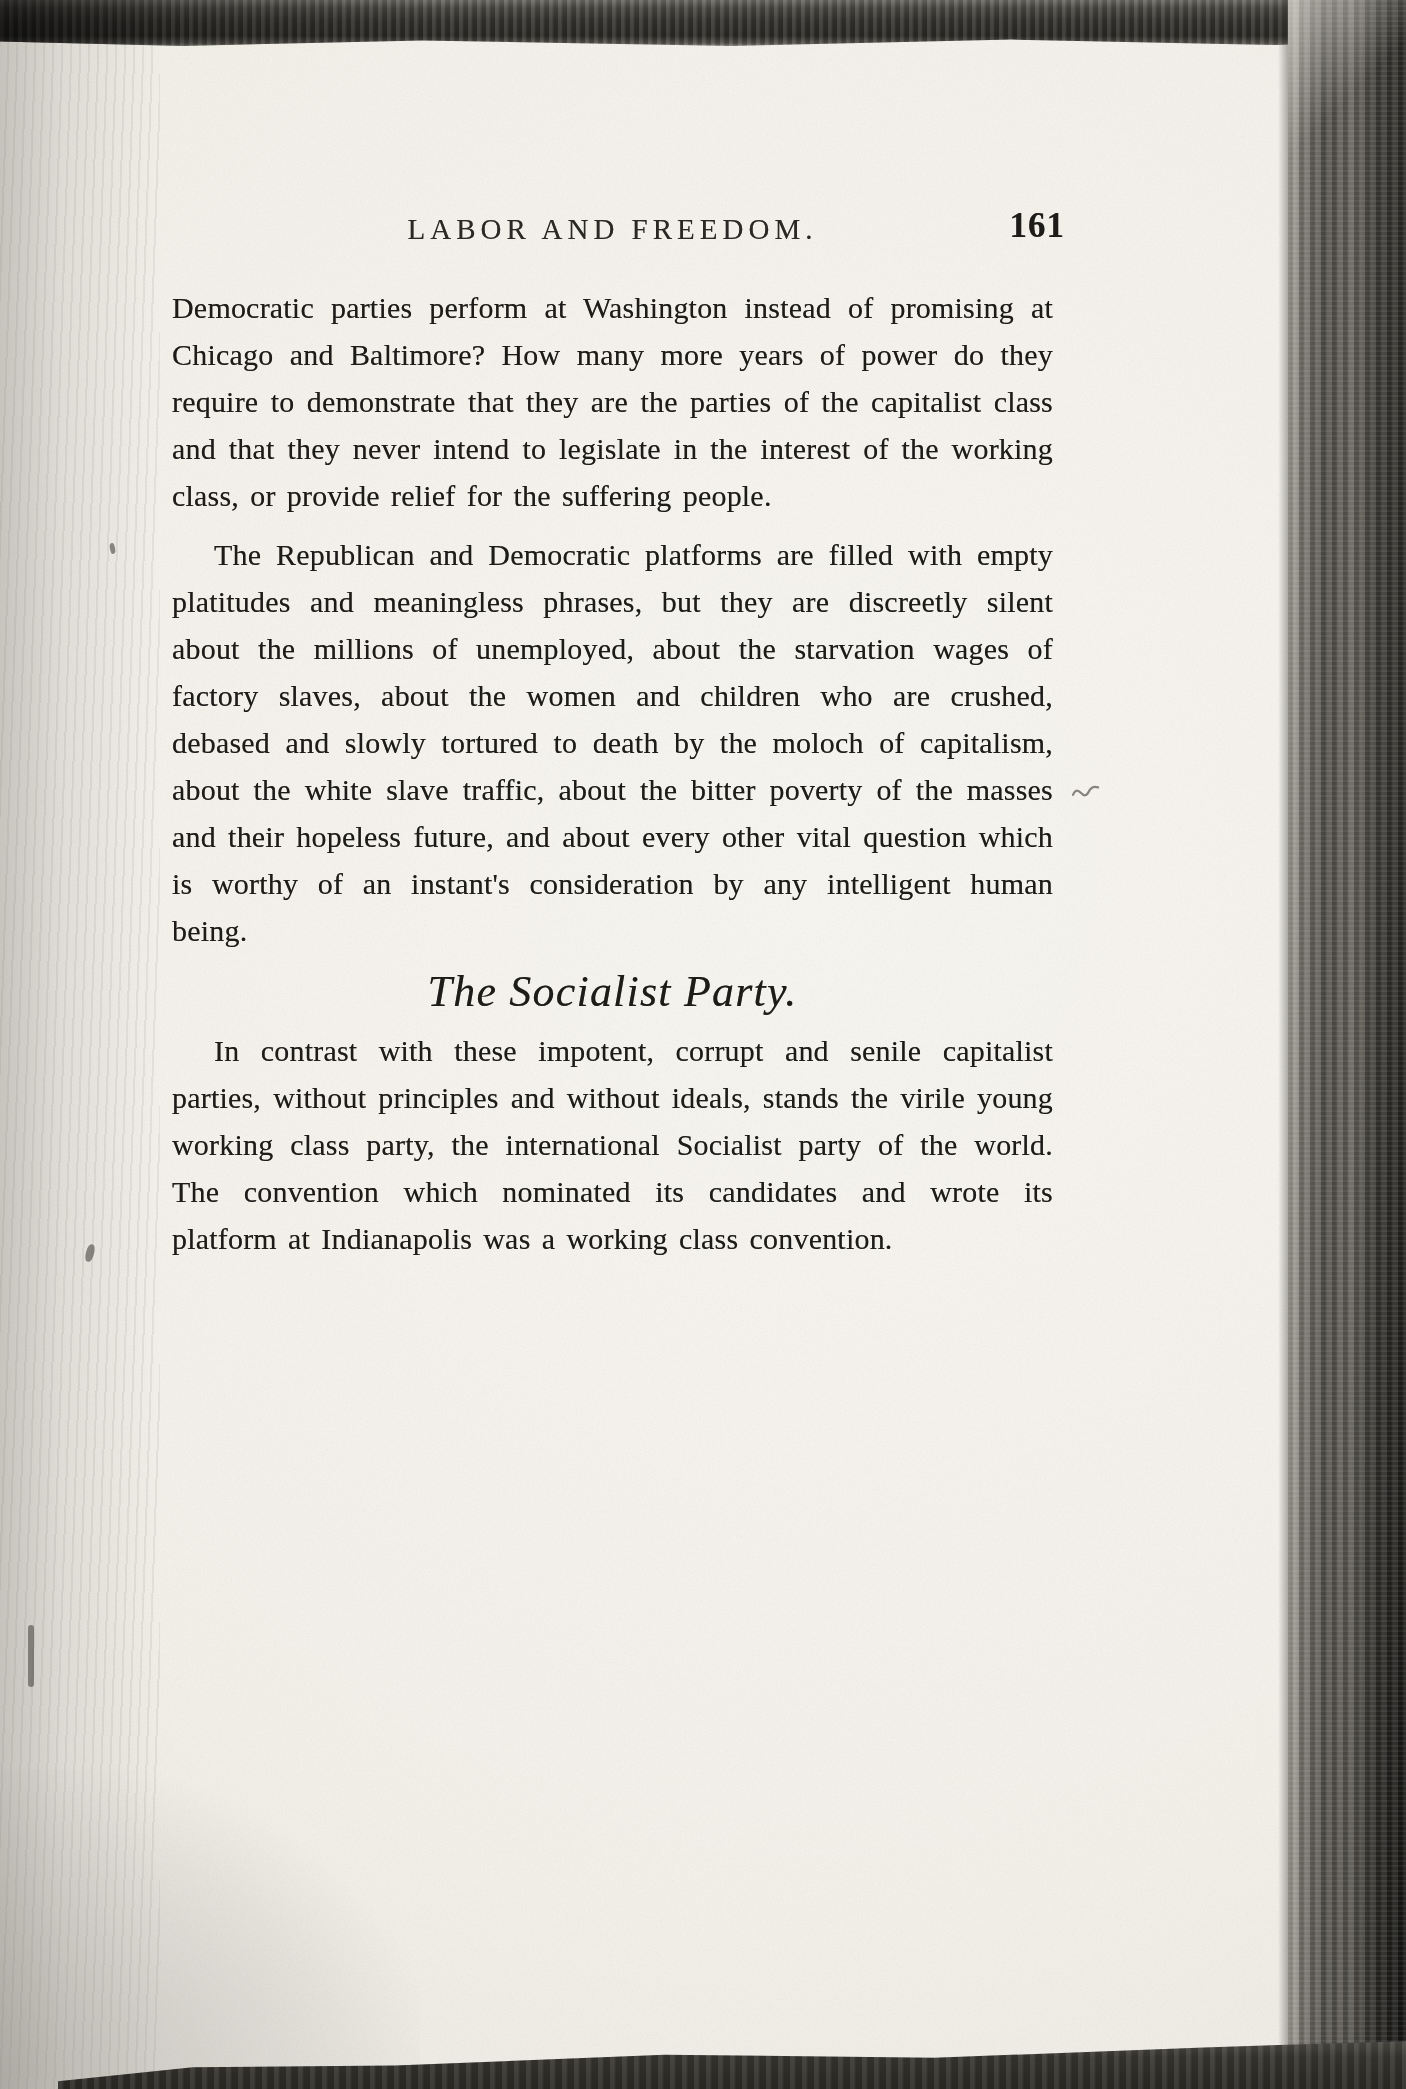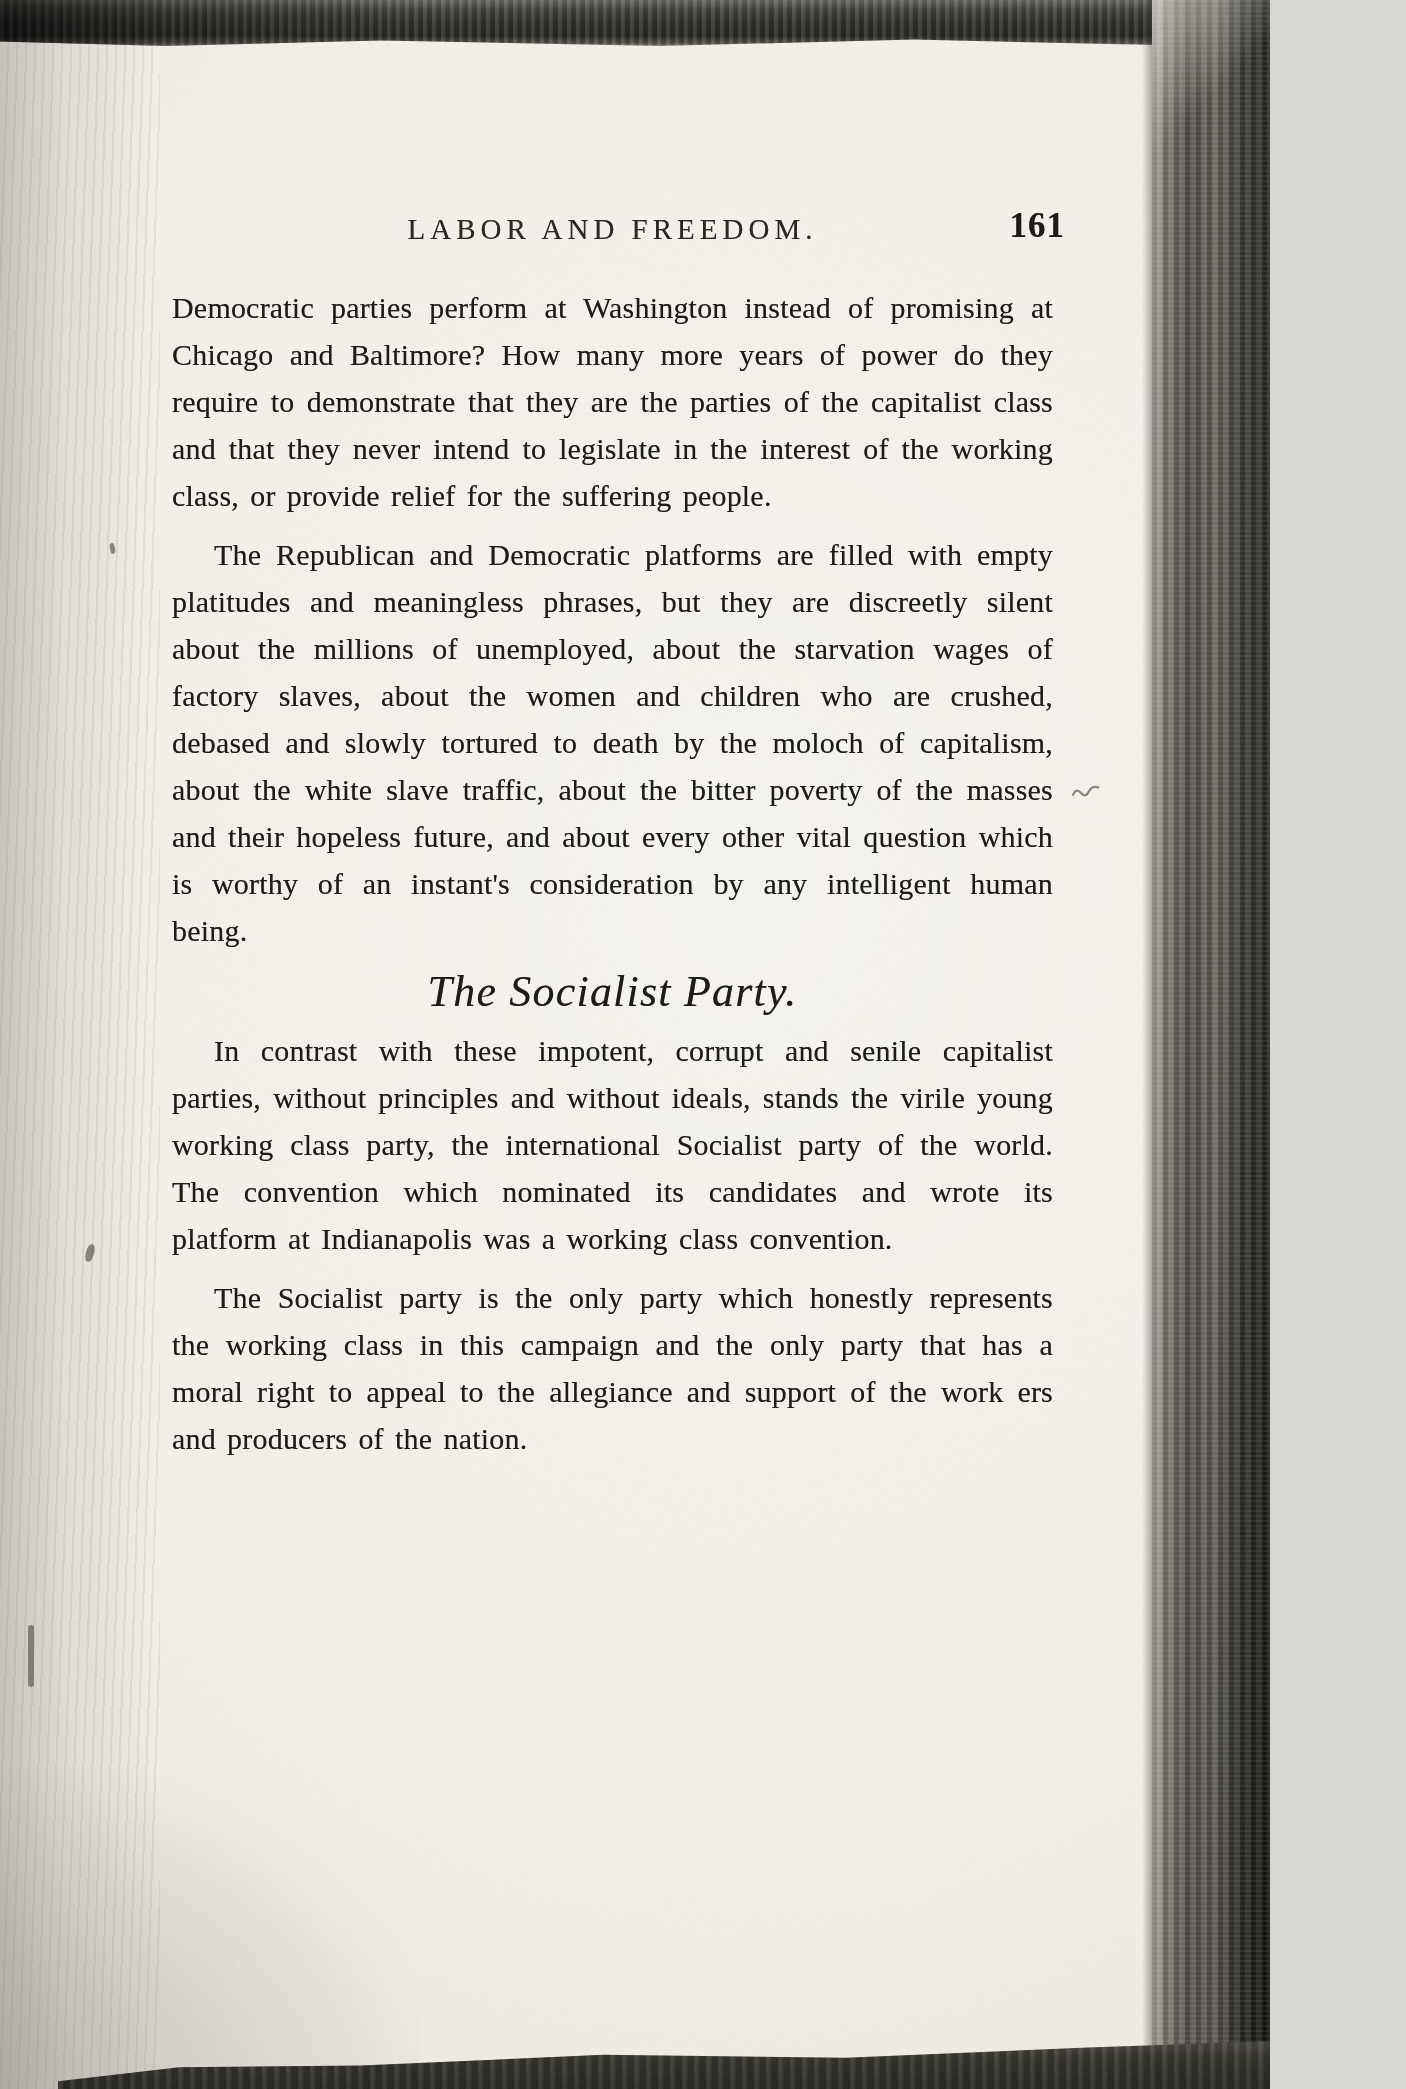--- a/index.html
+++ b/index.html
@@ -3,21 +3,21 @@
 <meta charset="utf-8">
 <style>
   :root{
     --paper:#f3f1ea;
     --ink:#1e1c19;
     --edge-dark:#2e2d29;
   }
   html,body{margin:0;padding:0;background:#d9d7d1;}
   .scan{
     position:relative;
-    width:1270px;height:2089px;
+    width:1406px;height:2089px;
     overflow:hidden;
     background:var(--paper);
     font-family:"Liberation Serif","DejaVu Serif",serif;
   }
   
   .paper{
     position:absolute;inset:0;
     background:
       radial-gradient(ellipse 120% 90% at 58% 42%, #f8f6f0 0%, #f3f1ea 55%, #eae8e1 82%, #dcdad2 100%);
   }
@@ -126,21 +126,20 @@
   <div class="content">
     <header class="page-header">
       <span class="running-title">LABOR AND FREEDOM.</span>
       <span class="page-number">161</span>
     </header>
 
     <p class="para first">Democratic parties perform at Washington instead of promising at Chicago and Baltimore? How many more years of power do they require to demonstrate that they are the parties of the capitalist class and that they never intend to legislate in the interest of the working class, or provide relief for the suffering people.</p>
     <p class="para indent">The Republican and Democratic platforms are filled with empty platitudes and meaningless phrases, but they are discreetly silent about the millions of unemployed, about the starvation wages of factory slaves, about the women and children who are crushed, debased and slowly tortured to death by the moloch of capitalism, about the white slave traffic, about the bitter poverty of the masses and their hopeless future, and about every other vital question which is worthy of an instant's consideration by any intelligent human being.</p>
     <h2 class="section-heading">The Socialist Party.</h2>
     <p class="para indent">In contrast with these impotent, corrupt and senile capitalist parties, without principles and without ideals, stands the virile young working class party, the international Socialist party of the world. The convention which nominated its candidates and wrote its platform at Indianapolis was a working class convention.</p>
-    <p class="para indent">The Socialist party is the only party which honestly represents the working class in this campaign and the only party that has a moral right to appeal to the allegiance and support of the work ers and producers of the nation.</p>
   </div>
 
   <div class="pencil-mark">
     <svg width="30" height="16" viewBox="0 0 30 16">
       <path d="M1 9 q4 -7 8 -1 t8 0 t10 -3" stroke="#75736c" stroke-width="2.2" fill="none" stroke-linecap="round"></path>
     </svg>
   </div>
   <div class="speck speck-a"></div>
   <div class="speck speck-b"></div>
   <div class="speck speck-c"></div>

